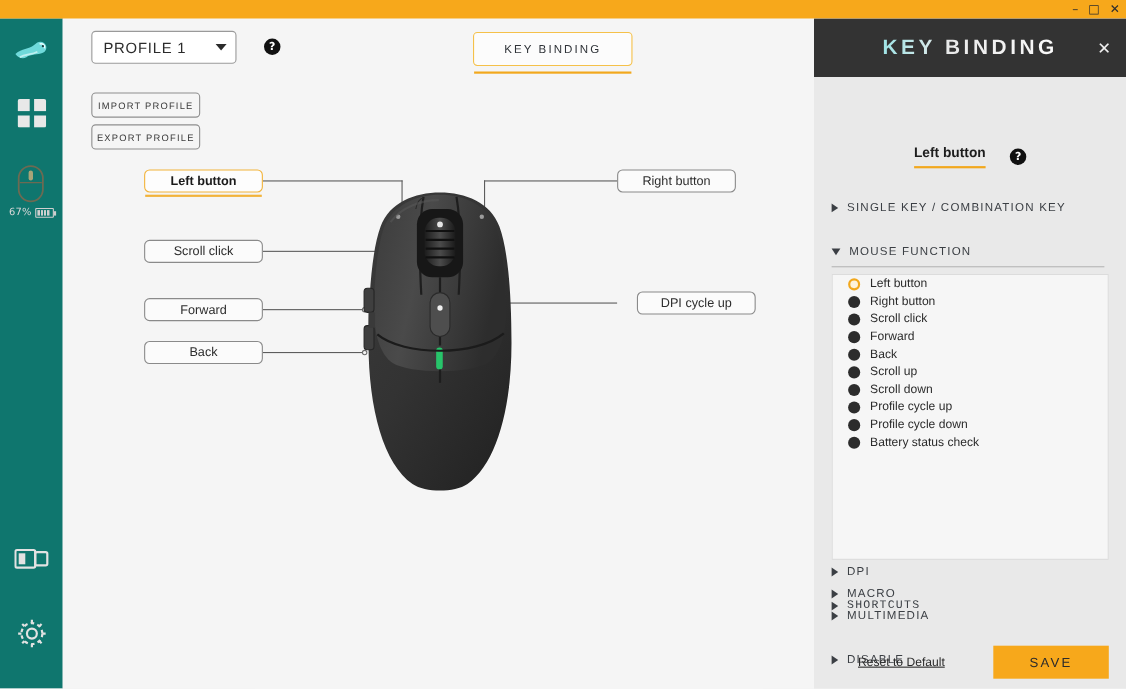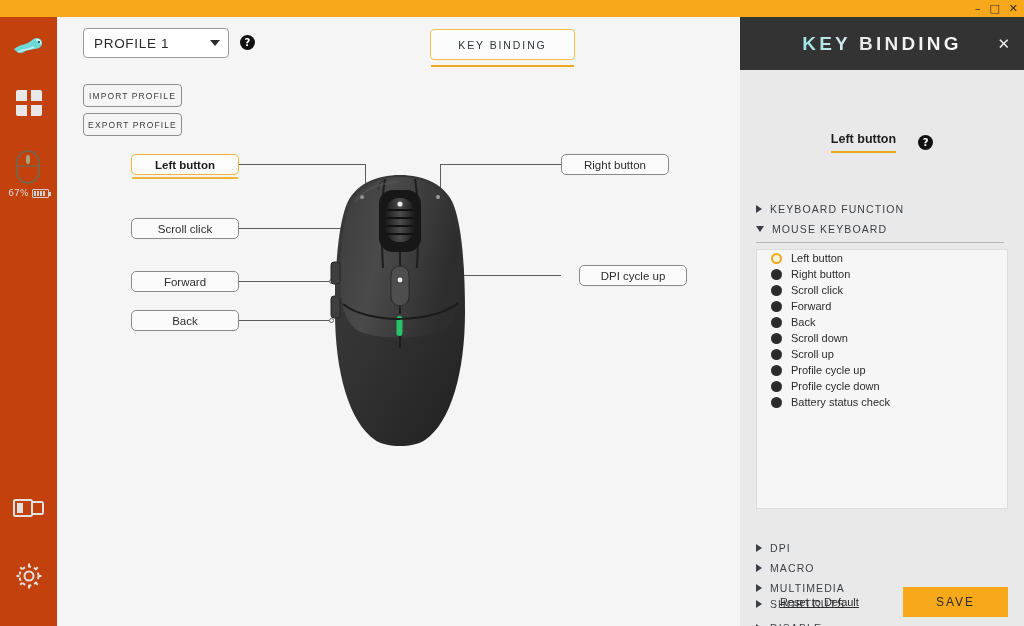--- a/index.html
+++ b/index.html
@@ -23,21 +23,21 @@
   }
   .winctl span {
     font-size: 11px; line-height: 11px; cursor: default;
     font-family: "DejaVu Sans", sans-serif;
     color: #2e2e2e;
   }
 
   
   .sidebar {
     position: absolute; left: 0; top: 17px; width: 57px; height: 609px;
-    background: #c2410c;
+    background: #0f766e;
     display: flex; flex-direction: column; align-items: center;
   }
   .logo { margin-top: 12px; width: 40px; height: 34px; display:flex; align-items:center; justify-content:center; }
   .side-icon { width: 44px; height: 44px; display:flex; align-items:center; justify-content:center; }
   .grid-icon { margin-top: 18px; }
   .grid-icon i {
     display: block; width: 26px; height: 26px;
     background:
       linear-gradient(#e8e8e8,#e8e8e8) 0 0/11px 11px no-repeat,
       linear-gradient(#e8e8e8,#e8e8e8) 15px 0/11px 11px no-repeat,
@@ -62,21 +62,21 @@
   .batt-fill { height: 5px; width: 11px; margin-left: 1px;
     background: repeating-linear-gradient(90deg,#cfcfcf 0 2px, transparent 2px 3px); }
   .sb-bottom { margin-top: auto; display:flex; flex-direction:column; align-items:center; padding-bottom: 28px; gap: 24px; }
 
   
   .main {
     position: absolute; left: 57px; top: 17px; width: 683px; height: 609px;
     background: #f5f5f5;
   }
   .profile-select {
-    position: absolute; left: 26px; top: 11px; width: 146px; height: 30px;
+    position: absolute; left: 26px; top: 11px; width: 132px; height: 30px;
     border: 1px solid #9a9a9a; border-radius: 4px; background: #fff;
     display: flex; align-items: center; padding: 0 8px 0 10px;
     font-size: 13.5px; letter-spacing: .7px; color: #2b2b2b; gap: 12px;
   }
   .profile-select .caret {
     margin-left: auto; width: 0; height: 0;
     border-left: 5px solid transparent; border-right: 5px solid transparent;
     border-top: 6px solid #2b2b2b;
   }
   .help-dot {
@@ -185,22 +185,22 @@
   .radio-row { display: flex; align-items: center; gap: 9px; padding: 2px 0 2px 14px; }
   .radio {
     width: 11px; height: 11px; border-radius: 50%; background: #2c2c2c; flex: none;
   }
   .radio.on {
     background: #fdf3dc; border: 2.5px solid #f2a81d;
   }
   .radio-label { font-size: 11px; color: #2b2b2b; }
 
   .acc-b { position: absolute; left: 16px; display: flex; align-items: center; gap: 8px;
-           font-size: 10.5px; letter-spacing: 1.1px; color: #3b3f44; margin-top: 28px; }
-  .b1 { top: 444px; } .b2 { top: 464px; } .b3 { top: 484px; } .b4 { top: 500px; } .b5 { top: 524px; }
+           font-size: 10.5px; letter-spacing: 1.1px; color: #3b3f44; }
+  .b1 { top: 444px; } .b2 { top: 464px; } .b3 { top: 484px; } .b4 { top: 475px; font-family: Liberation Mono, monospace; } .b5 { top: 524px; }
 
   .reset-link {
     position: absolute; left: 40px; bottom: 18px;
     font-size: 11px; color: #2b2b2b; text-decoration: underline;
   }
   .save-btn {
     position: absolute; right: 16px; bottom: 9px; width: 105px; height: 30px;
     background: #f7a81b; display: flex; align-items: center; justify-content: center;
     font-size: 12px; letter-spacing: 2px; color: #2b2b2b;
   }
@@ -383,27 +383,27 @@
       <div class="panel-title">KEY BINDING</div>
       <div class="panel-close">✕</div>
     </div>
 
     <div class="panel-body">
       <div class="binding-tab">
         <span class="name">Left button</span>
         <span class="help-dot">?</span>
       </div>
 
-      <div class="acc acc-2">
-        <span class="tri"></span>
-        <span>KEYBOARD FUNCTION</span>
+      <div class="acc acc-1">
+        <span class="tri"></span>
+        <span>SINGLE KEY / COMBINATION KEY</span>
       </div>
       <div class="acc acc-3">
         <span class="tri down"></span>
-        <span>MOUSE KEYBOARD</span>
+        <span>MOUSE FUNCTION</span>
       </div>
 
       <div class="func-card">
 
         <div class="radio-row">
           <span class="radio on"></span>
           <span class="radio-label">Left button</span>
         </div>
         <div class="radio-row">
           <span class="radio"></span>
@@ -416,25 +416,25 @@
         <div class="radio-row">
           <span class="radio"></span>
           <span class="radio-label">Forward</span>
         </div>
         <div class="radio-row">
           <span class="radio"></span>
           <span class="radio-label">Back</span>
         </div>
         <div class="radio-row">
           <span class="radio"></span>
+          <span class="radio-label">Scroll up</span>
+        </div>
+        <div class="radio-row">
+          <span class="radio"></span>
           <span class="radio-label">Scroll down</span>
-        </div>
-        <div class="radio-row">
-          <span class="radio"></span>
-          <span class="radio-label">Scroll up</span>
         </div>
         <div class="radio-row">
           <span class="radio"></span>
           <span class="radio-label">Profile cycle up</span>
         </div>
         <div class="radio-row">
           <span class="radio"></span>
           <span class="radio-label">Profile cycle down</span>
         </div>
         <div class="radio-row">

